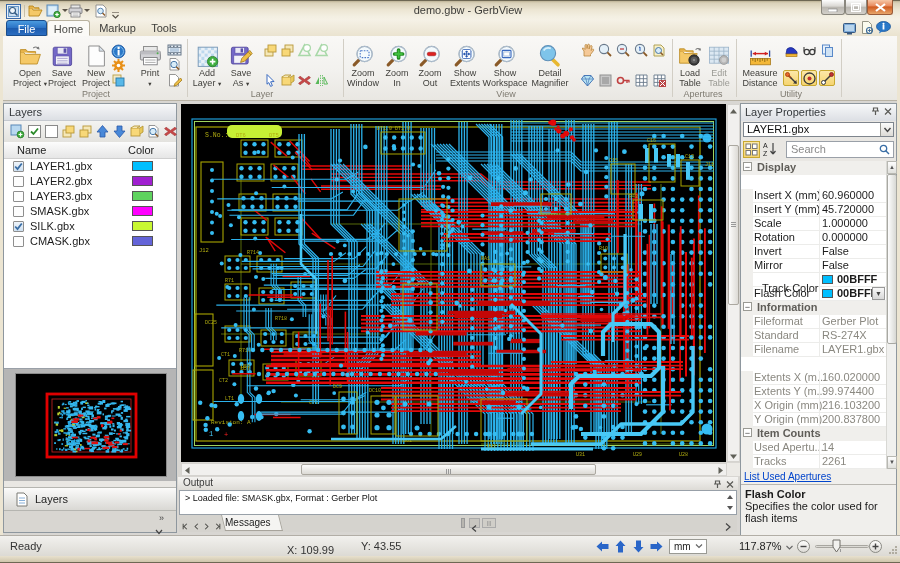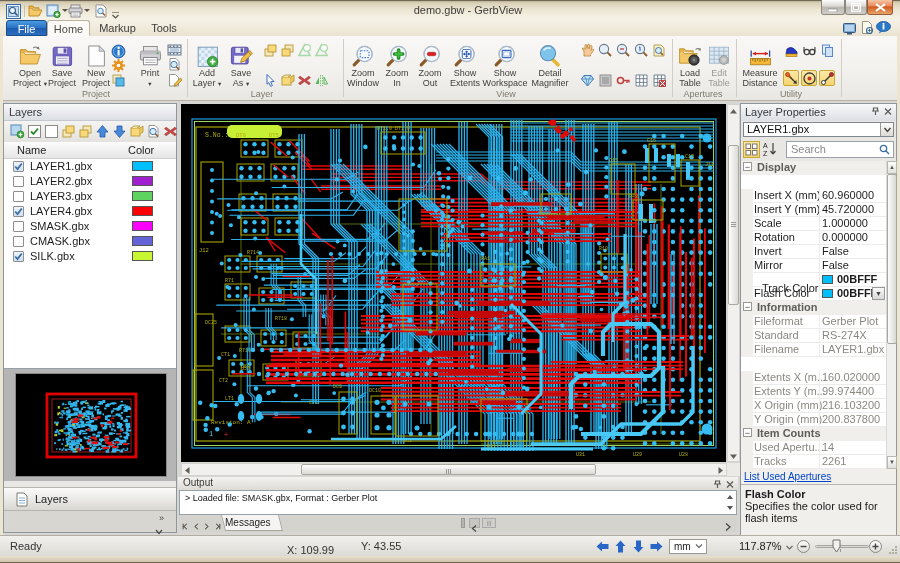--- a/index.html
+++ b/index.html
@@ -515,46 +515,37 @@
       <span class="cb"></span>
       <span class="nm">LAYER2.gbx</span>
       <span class="sw" style="background:#a020d0"></span>
     </div>
   <div class="lrow">
       <span class="cb"></span>
       <span class="nm">LAYER3.gbx</span>
       <span class="sw" style="background:#5fd35f"></span>
     </div>
   <div class="lrow">
-      <span class="cb c">
-        <svg width="11" height="11" viewBox="0 0 11 11" style="position:absolute;left:-1px;top:-1px">
-          <path d="M2.2 5.5 L4.5 8 L8.8 2.5" fill="none" stroke="#3a6ea5" stroke-width="1.8"></path>
-        </svg>
-      </span>
-      <span class="nm">LAYER4.gbx</span>
-      <span class="sw" style="background:#ff0000"></span>
-    </div>
-  <div class="lrow">
       <span class="cb"></span>
       <span class="nm">SMASK.gbx</span>
       <span class="sw" style="background:#ff00ff"></span>
-    </div>
-  <div class="lrow">
-      <span class="cb"></span>
-      <span class="nm">CMASK.gbx</span>
-      <span class="sw" style="background:#6464d8"></span>
     </div>
   <div class="lrow">
       <span class="cb c">
         <svg width="11" height="11" viewBox="0 0 11 11" style="position:absolute;left:-1px;top:-1px">
           <path d="M2.2 5.5 L4.5 8 L8.8 2.5" fill="none" stroke="#3a6ea5" stroke-width="1.8"></path>
         </svg>
       </span>
       <span class="nm">SILK.gbx</span>
       <span class="sw" style="background:#c8f832"></span>
+    </div>
+  <div class="lrow">
+      <span class="cb"></span>
+      <span class="nm">CMASK.gbx</span>
+      <span class="sw" style="background:#6464d8"></span>
     </div>
 </div>
 <div class="abs" id="lp-thumbwrap"></div>
 <div class="abs" id="lp-thumb">
     <svg width="152" height="104" viewBox="0 0 152 104" style="position:absolute;left:0;top:0">
       <rect x="31" y="20" width="89" height="63" fill="none" stroke="#e00000" stroke-width="2.8"></rect>
       <rect x="36" y="25" width="79" height="53" fill="none" stroke="#cc2020" stroke-width="0.8"></rect>
       <rect x="47.7" y="33.7" width="2.6" height="1.1" fill="#b8d030"></rect>
       <rect x="54.7" y="44.7" width="1.1" height="2.0" fill="#b8d030"></rect>
       <rect x="38.2" y="48.1" width="1.2" height="1.2" fill="#b8d030"></rect>

